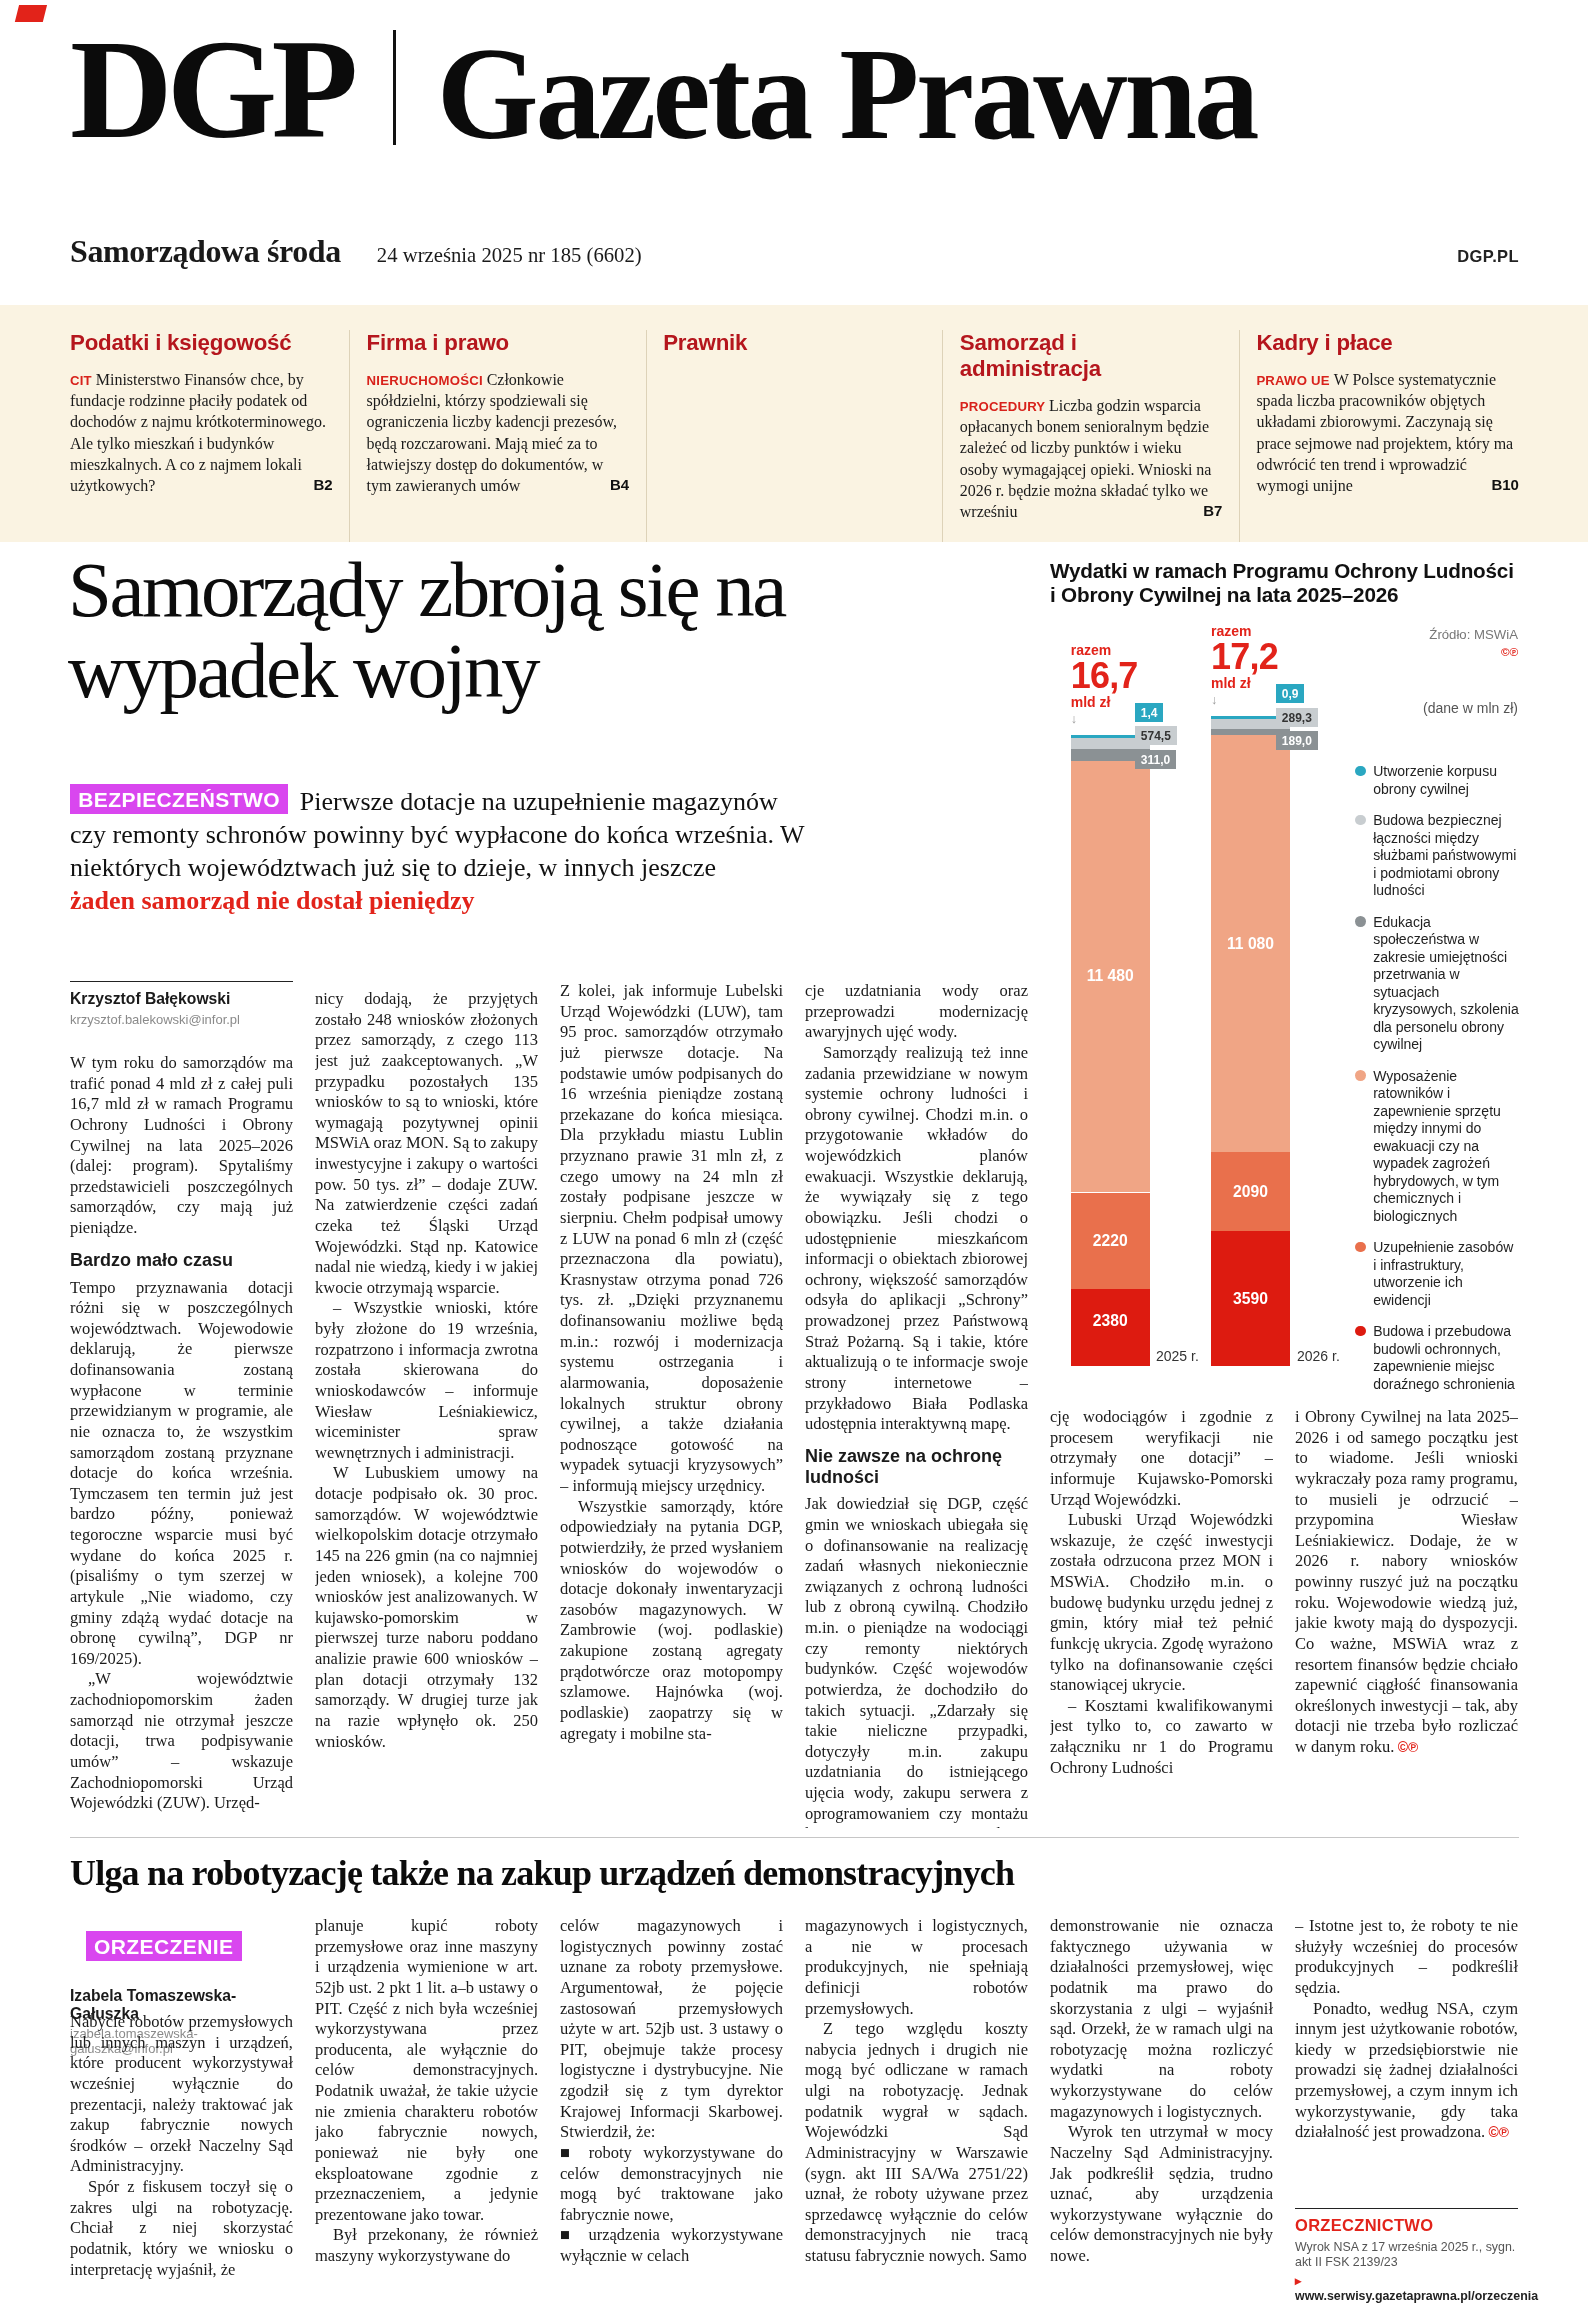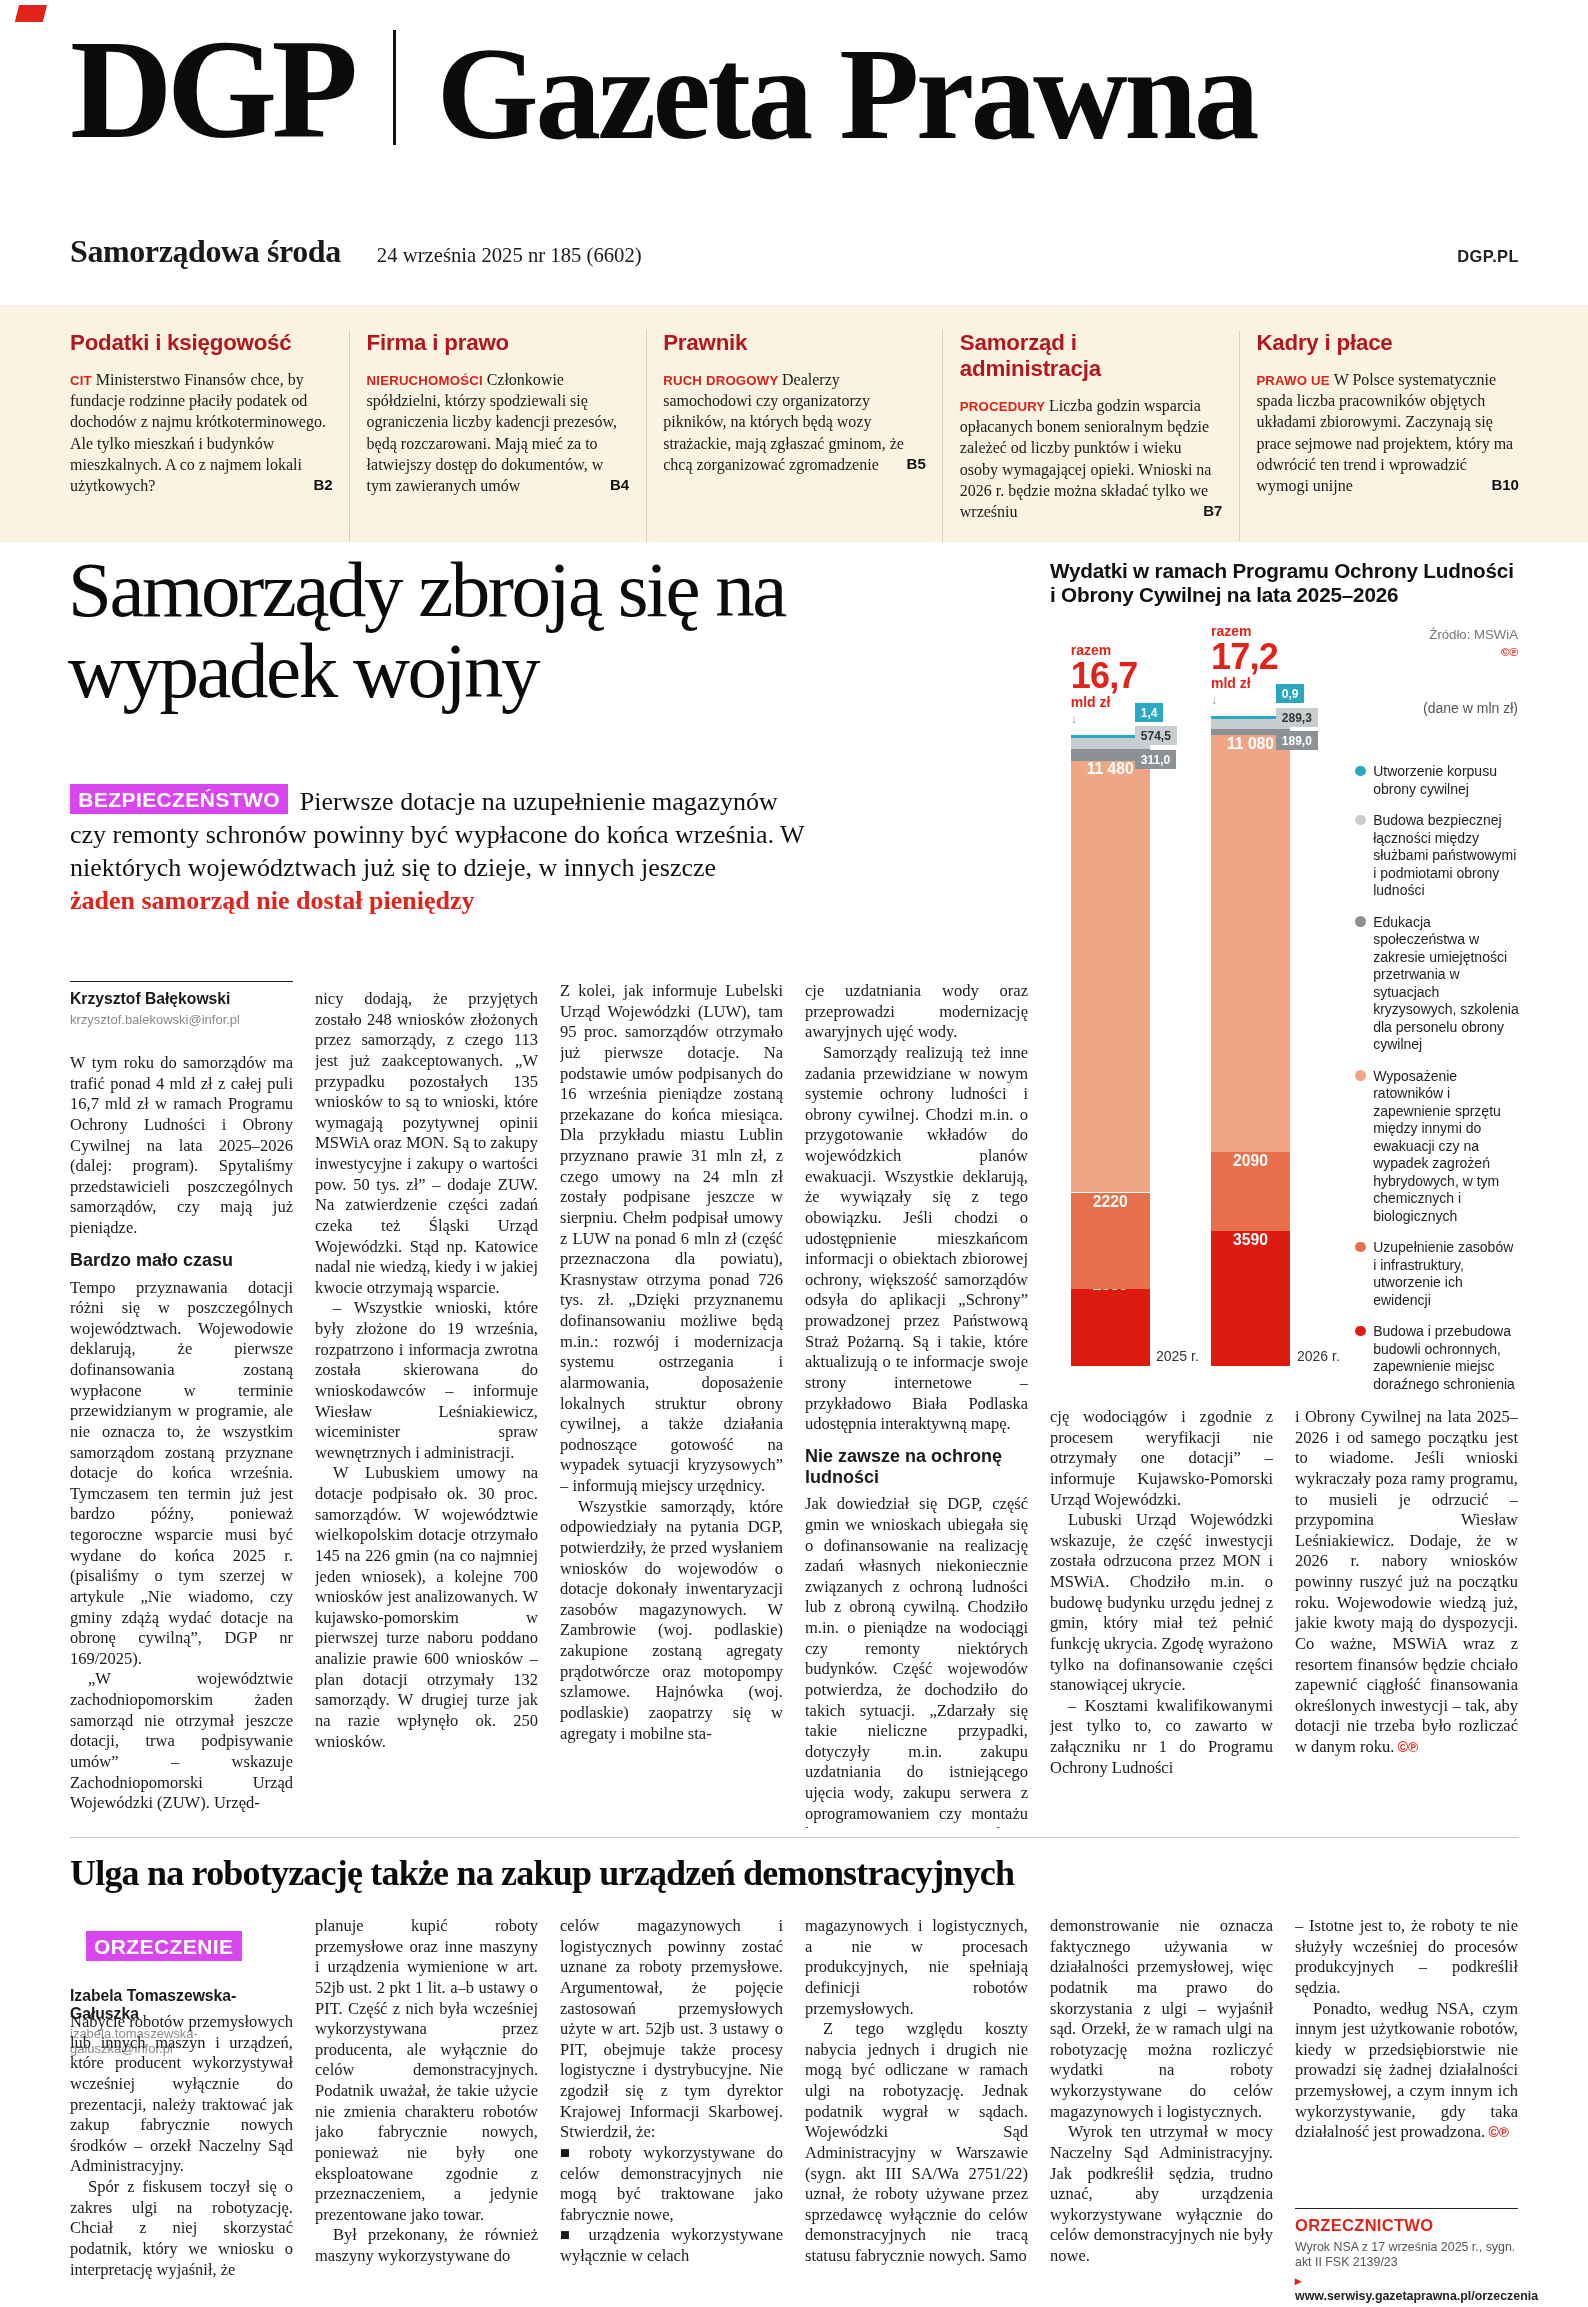--- a/index.html
+++ b/index.html
@@ -60,21 +60,21 @@
   .endmark { color:#e2231a; font-weight:700; margin-left:3.3px; font-family:"Liberation Sans",sans-serif; font-size:14px; }
 
   
   .chart { position:absolute; left:1050px; top:559px; width:468px; height:836px;
            font-family:"Liberation Sans",sans-serif; }
   .chart-title { font-size:20.7px; font-weight:700; line-height:1.18; letter-spacing:-0.2px; color:#111; }
   .chart-source { position:absolute; top:68px; right:0; font-size:13.2px; color:#777; }
   .chart-credit { position:absolute; top:86px; right:0; font-size:11.6px; color:#e2231a; font-weight:700; }
   .chart-note { position:absolute; top:141px; right:0; font-size:14px; color:#555; }
   #chart-bars { position:absolute; left:0; top:0; right:0; bottom:0; }
-  .bar-seg { position:absolute; display:flex; align-items:flex-start; justify-content:center; }
+  .bar-seg { position:absolute; display:flex; align-items:center; justify-content:center; }
   .seg-label { color:#fff; font-weight:700; font-size:15.7px; }
   .callout { position:absolute; font-size:12px; font-weight:700; padding:2.5px 5.8px; white-space:nowrap; }
   .total-label { position:absolute; width:116px; color:#e2231a; }
   .total-razem { font-size:14px; font-weight:700; }
   .total-num { font-size:36px; font-weight:700; line-height:1; letter-spacing:-0.8px; }
   .total-unit { font-size:14px; font-weight:700; }
   .total-arrow { color:#999; font-size:12.4px; margin-top:1.7px; }
   .cat-label { position:absolute; font-size:14px; color:#333; white-space:nowrap; }
   #chart-legend { position:absolute; left:305px; top:204px; width:164px; display:flex;
                   flex-direction:column; gap:14px; }
@@ -127,21 +127,20 @@
       <div class="teaser">
         <h3 class="teaser-title">Podatki i księgowość</h3>
         <p class="teaser-text"><span class="kicker">CIT </span>Ministerstwo Finansów chce, by fundacje rodzinne płaciły podatek od dochodów z najmu krótkoterminowego. Ale tylko mieszkań i budynków mieszkalnych. A co z najmem lokali użytkowych? <span class="pageref">B2</span></p>
       </div>
       <div class="teaser">
         <h3 class="teaser-title">Firma i prawo</h3>
         <p class="teaser-text"><span class="kicker">NIERUCHOMOŚCI </span>Członkowie spółdzielni, którzy spodziewali się ograniczenia liczby kadencji prezesów, będą rozczarowani. Mają mieć za to łatwiejszy dostęp do dokumentów, w tym zawieranych umów <span class="pageref">B4</span></p>
       </div>
       <div class="teaser">
         <h3 class="teaser-title">Prawnik</h3>
-        <p class="teaser-text"><span class="kicker">RUCH DROGOWY </span>Dealerzy samochodowi czy organizatorzy pikników, na których będą wozy strażackie, mają zgłaszać gminom, że chcą zorganizować zgromadzenie <span class="pageref">B5</span></p>
       </div>
       <div class="teaser">
         <h3 class="teaser-title">Samorząd i administracja</h3>
         <p class="teaser-text"><span class="kicker">PROCEDURY </span>Liczba godzin wsparcia opłacanych bonem senioralnym będzie zależeć od liczby punktów i wieku osoby wymagającej opieki. Wnioski na 2026 r. będzie można składać tylko we wrześniu <span class="pageref">B7</span></p>
       </div>
       <div class="teaser">
         <h3 class="teaser-title">Kadry i płace</h3>
         <p class="teaser-text"><span class="kicker">PRAWO UE </span>W Polsce systematycznie spada liczba pracowników objętych układami zbiorowymi. Zaczynają się prace sejmowe nad projektem, który ma odwrócić ten trend i wprowadzić wymogi unijne <span class="pageref">B10</span></p>
       </div>
     </section>

